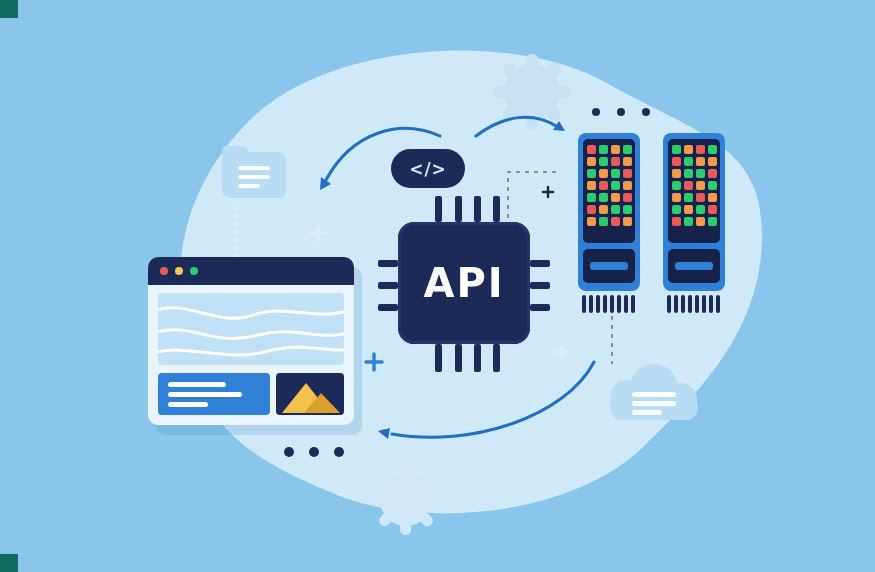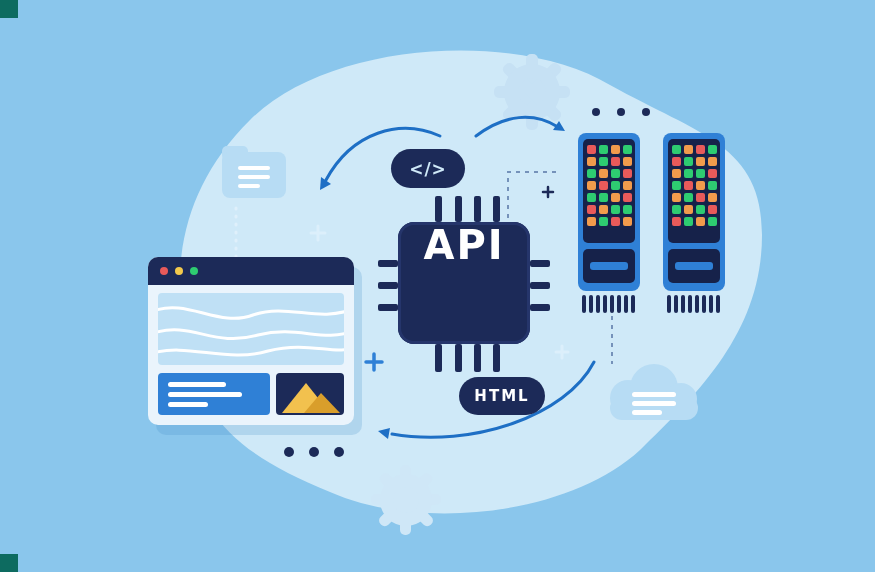--- a/index.html
+++ b/index.html
@@ -16,21 +16,21 @@
   .map{position:absolute;left:10px;top:36px;width:186px;height:72px;background:#BFE0F5;
        border-radius:4px;overflow:hidden;}
   .text-card{position:absolute;left:10px;top:116px;width:112px;height:42px;background:#2F80D6;
              border-radius:4px;}
   .tline{position:absolute;left:10px;height:5px;background:#FFFFFF;border-radius:2.5px;}
   .img-card{position:absolute;left:128px;top:116px;width:68px;height:42px;background:#1C2A58;
             border-radius:4px;overflow:hidden;}
 
   
   .chip{position:absolute;left:398px;top:222px;width:132px;height:122px;background:#1C2A58;
-        border-radius:16px;display:flex;align-items:flex-start;justify-content:center;
+        border-radius:16px;display:flex;align-items:center;justify-content:center;
         box-shadow:inset 0 0 0 3px #25356B;}
   .chip-label{color:#FFFFFF;font-weight:bold;font-size:40px;letter-spacing:2px;}
   .pin{position:absolute;background:#1C2A58;border-radius:2px;}
   .pin-v{width:7px;height:26px;}
   .pin-h{width:20px;height:7px;}
 
   
   .pill{position:absolute;background:#1C2A58;display:flex;align-items:center;justify-content:center;
         font-weight:bold;}
   .code-pill{left:391px;top:149px;width:74px;height:39px;border-radius:20px;color:#CFE9F8;
@@ -177,23 +177,20 @@
     <div class="pin pin-h" style="left:530px;top:304px"></div>
     <div class="chip">
       <span class="chip-label">API</span>
     </div>
   </div>
 
   <div class="pill code-pill">
     <span>&lt;/&gt;</span>
   </div>
 
-  <div class="pill html-pill">
-    <span>HTML</span>
-  </div>
 
   <div class="rack rack1">
     <div class="rack-screen">
       <div class="led-grid">
           <div class="led" style="background: rgb(232, 90, 90);"></div>
           <div class="led" style="background: rgb(46, 204, 113);"></div>
           <div class="led" style="background: rgb(242, 155, 76);"></div>
           <div class="led" style="background: rgb(46, 204, 113);"></div>
           <div class="led" style="background: rgb(242, 155, 76);"></div>
           <div class="led" style="background: rgb(46, 204, 113);"></div>

